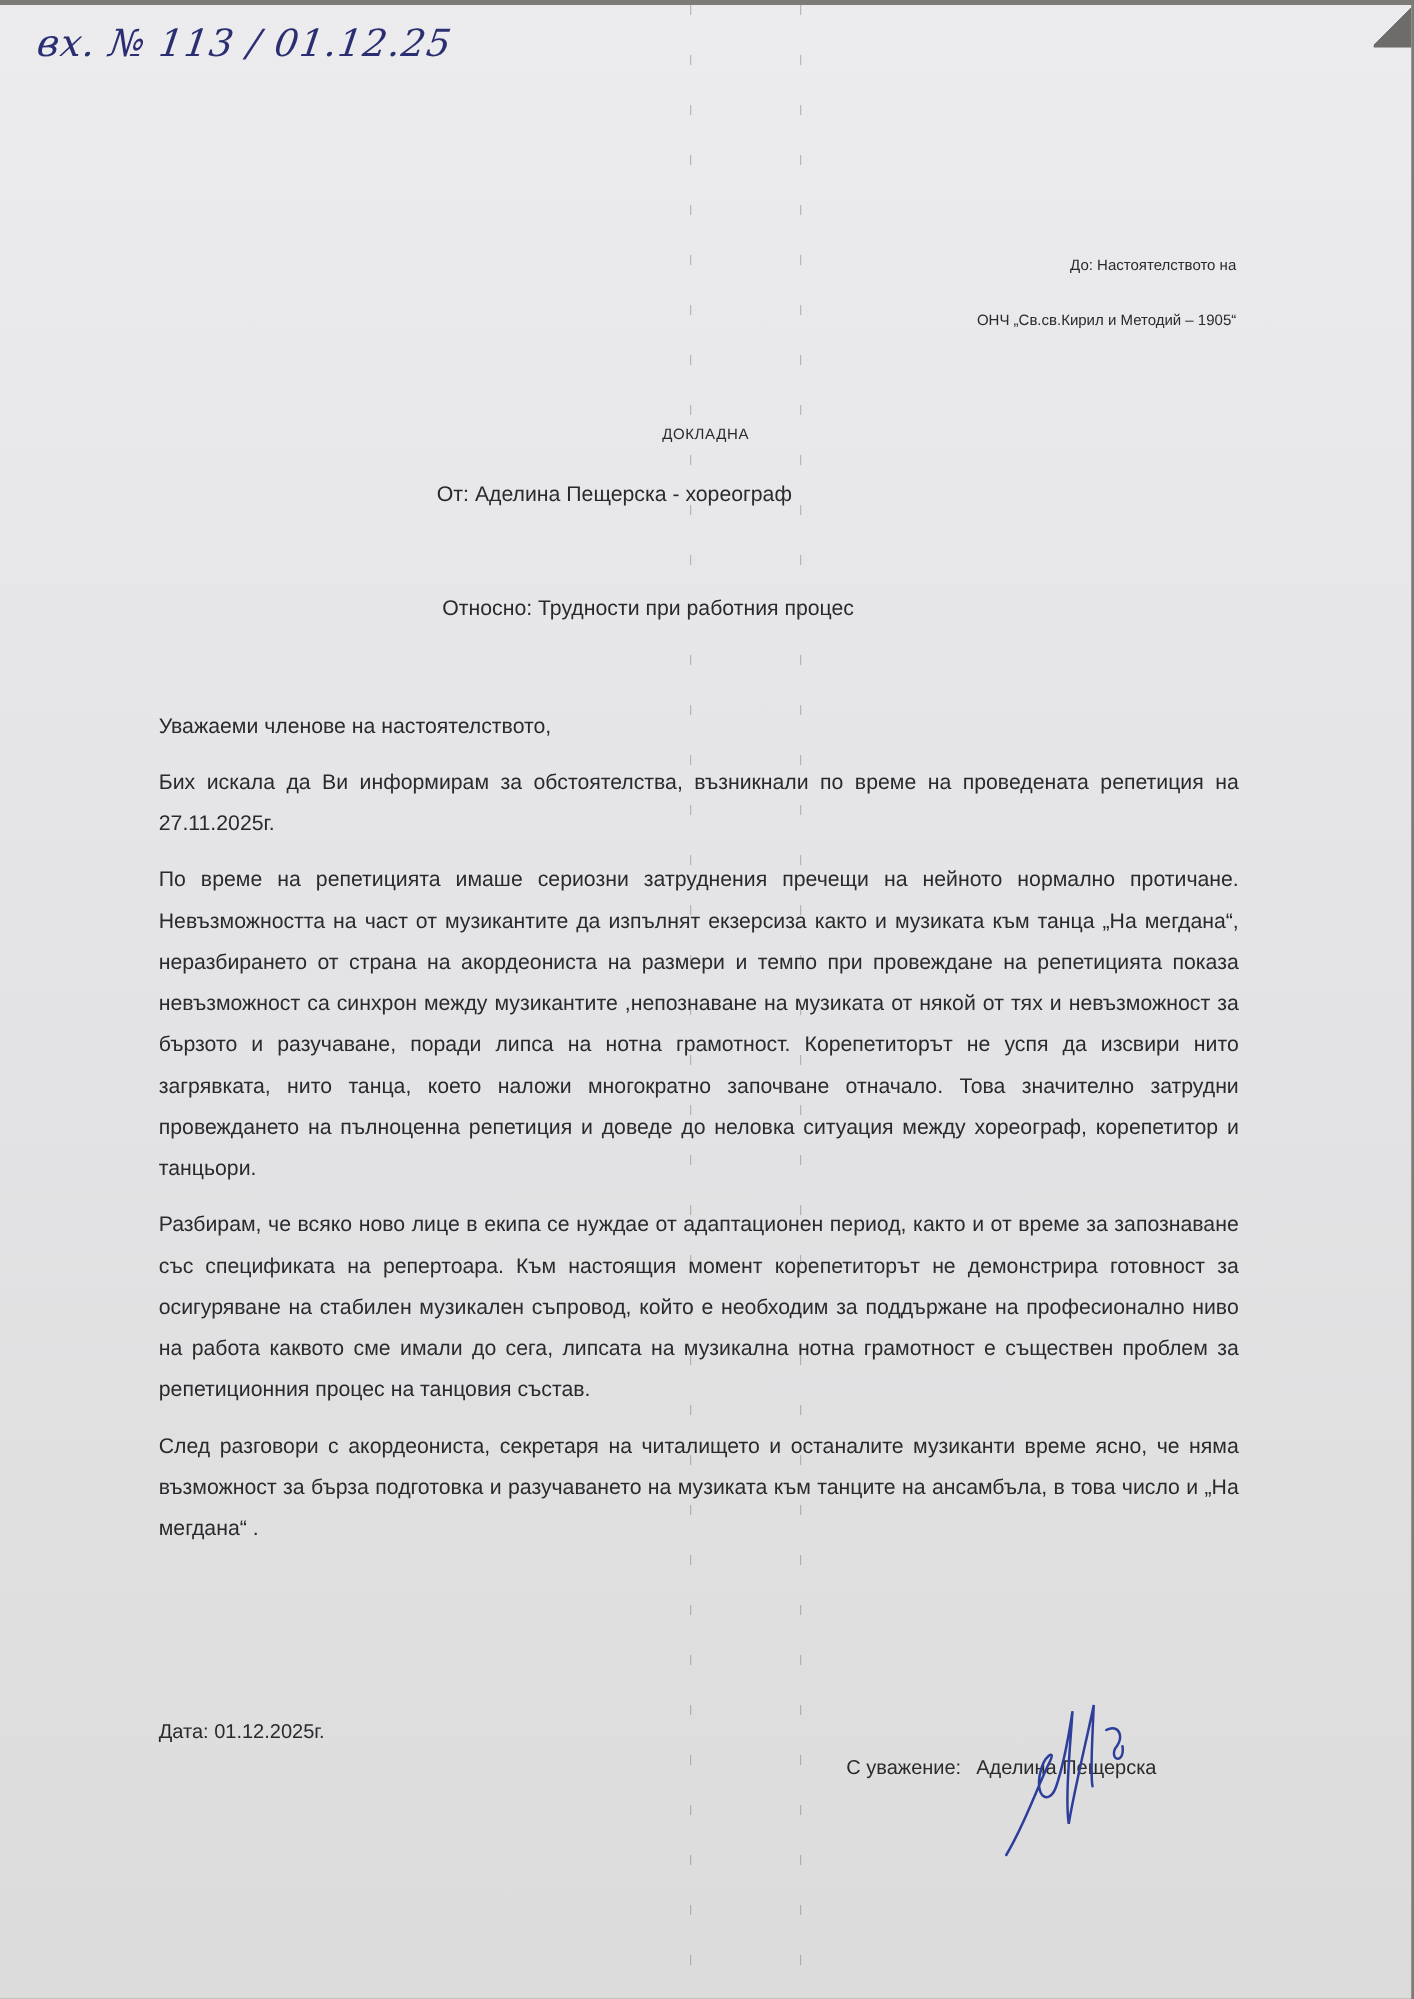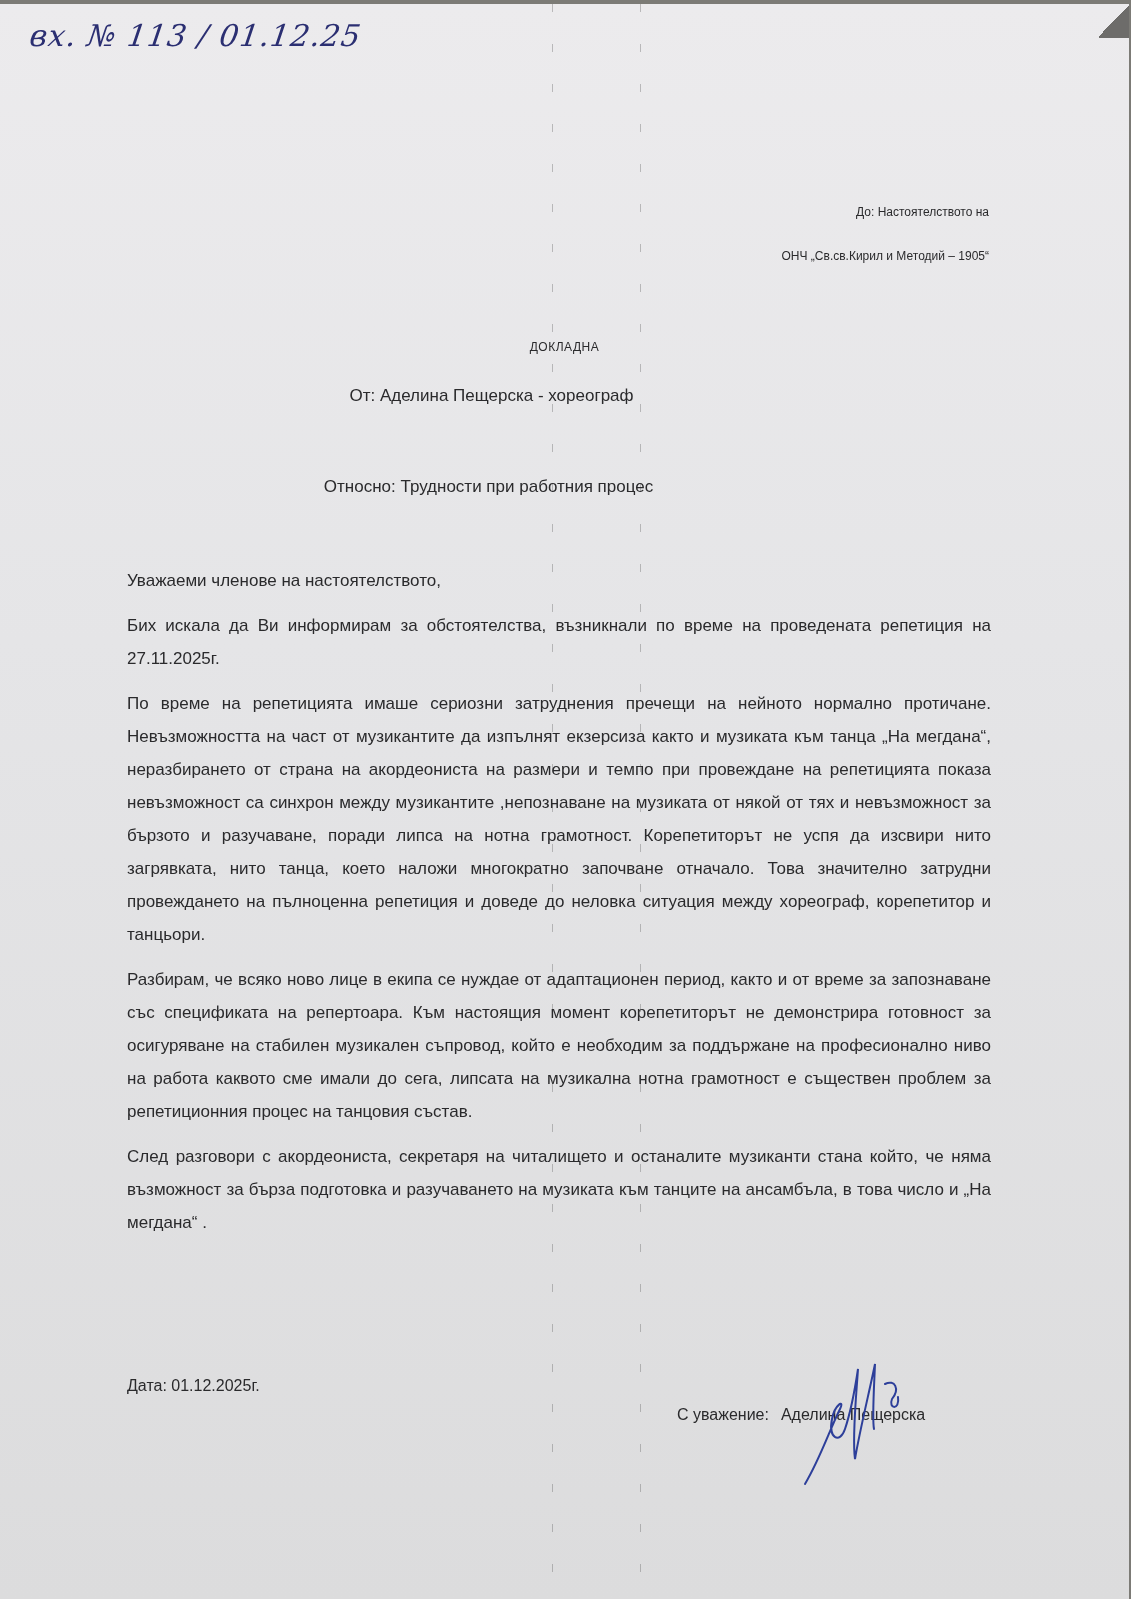--- a/index.html
+++ b/index.html
@@ -26,21 +26,21 @@
     position: absolute; left: 30px; top: 14px;
     font-family: "DejaVu Serif", serif; font-style: italic;
     font-size: 30px; color: #2b2f72; letter-spacing: 1px;
     transform: skewX(-8deg);
   }
   .to-block { position: absolute; right: 140px; text-align: center; font-size: 12px; }
   .to1 { top: 201px; }
   .to2 { top: 245px; }
   .title { position: absolute; left: 0; width: 1129px; text-align: center; top: 336px; font-size: 12px; letter-spacing: 0.5px; }
   .from { position: absolute; left: 0; width: 983px; text-align: center; top: 382px; font-size: 17px; }
-  .subject { position: absolute; left: 0; width: 977px; text-align: center; top: 473px; font-size: 17px; }
+  .subject { position: absolute; left: 0; width: 977px; text-align: center; top: 473px; font-size: 17px; padding-left: 30px; }
   .body {
     position: absolute; left: 127px; width: 864px; top: 560px;
     font-size: 17px; line-height: 33px; text-align: justify;
   }
   .body p { margin: 0 0 12px 0; }
   .body p.greet { margin-bottom: 12px; }
   .date { position: absolute; left: 127px; top: 1355px; font-size: 16px; margin-top: 18px; }
   .regards { position: absolute; left: 677px; top: 1402px; font-size: 16px; }
   .regards .gap { display: inline-block; width: 12px; }
   .signature { position: absolute; left: 800px; top: 1345px; width: 120px; height: 140px; }
@@ -60,21 +60,21 @@
 
   <div class="title">ДОКЛАДНА</div>
   <div class="from">От: Аделина Пещерска - хореограф</div>
   <div class="subject">Относно: Трудности при работния процес</div>
 
   <div class="body">
     <p class="greet">Уважаеми членове на настоятелството,</p>
     <p>Бих  искала да Ви информирам за обстоятелства, възникнали по време на проведената репетиция на 27.11.2025г.</p>
     <p>По време на репетицията имаше сериозни затруднения пречещи на нейното нормално протичане. Невъзможността на част от музикантите да  изпълнят  екзерсиза както и музиката към танца „На мегдана“, неразбирането от страна на акордеониста  на  размери и темпо при провеждане на репетицията   показа   невъзможност са синхрон между музикантите ,непознаване на музиката от някой от тях  и невъзможност за бързото и разучаване, поради липса на нотна грамотност. Корепетиторът не успя да изсвири  нито загрявката, нито танца, което наложи многократно започване отначало. Това  значително затрудни провеждането на пълноценна репетиция  и доведе до неловка ситуация между хореограф, корепетитор и танцьори.</p>
     <p>Разбирам, че всяко ново лице в екипа се нуждае от адаптационен период, както и от време за запознаване със спецификата на репертоара. Към настоящия момент корепетиторът не демонстрира готовност за осигуряване на стабилен музикален съпровод, който е необходим за поддържане на професионално ниво на работа каквото сме имали до сега, липсата на музикална нотна грамотност е съществен проблем за репетиционния процес на танцовия състав.</p>
-    <p>След разговори с акордеониста, секретаря на читалището и останалите музиканти стана който, че няма възможност за бърза подготовка и разучаването на музиката към танците на ансамбъла, в това число и „На мегдана“ .</p>
+    <p>След разговори с акордеониста, секретаря на читалището и останалите музиканти време ясно, че няма възможност за бърза подготовка и разучаването на музиката към танците на ансамбъла, в това число и „На мегдана“ .</p>
   </div>
 
   <div class="date">Дата: 01.12.2025г.</div>
   <div class="regards">
     <span>С уважение:</span><span class="gap"></span><span>Аделина Пещерска</span>
   </div>
 
   <svg class="signature" viewBox="0 0 120 140">
     <path d="M5 135 C 20 110, 30 80, 40 60 C 45 50, 35 55, 32 70 C 28 90, 40 95, 45 80 C 50 65, 55 40, 58 20 C 56 50, 52 90, 55 110 C 60 80, 70 40, 75 15 C 74 40, 72 70, 74 80 M 85 35 C 95 30, 100 40, 92 50 C 88 60, 100 62, 98 48" fill="none" stroke="#2d3f9a" stroke-width="2" stroke-linecap="round"></path>
   </svg>

